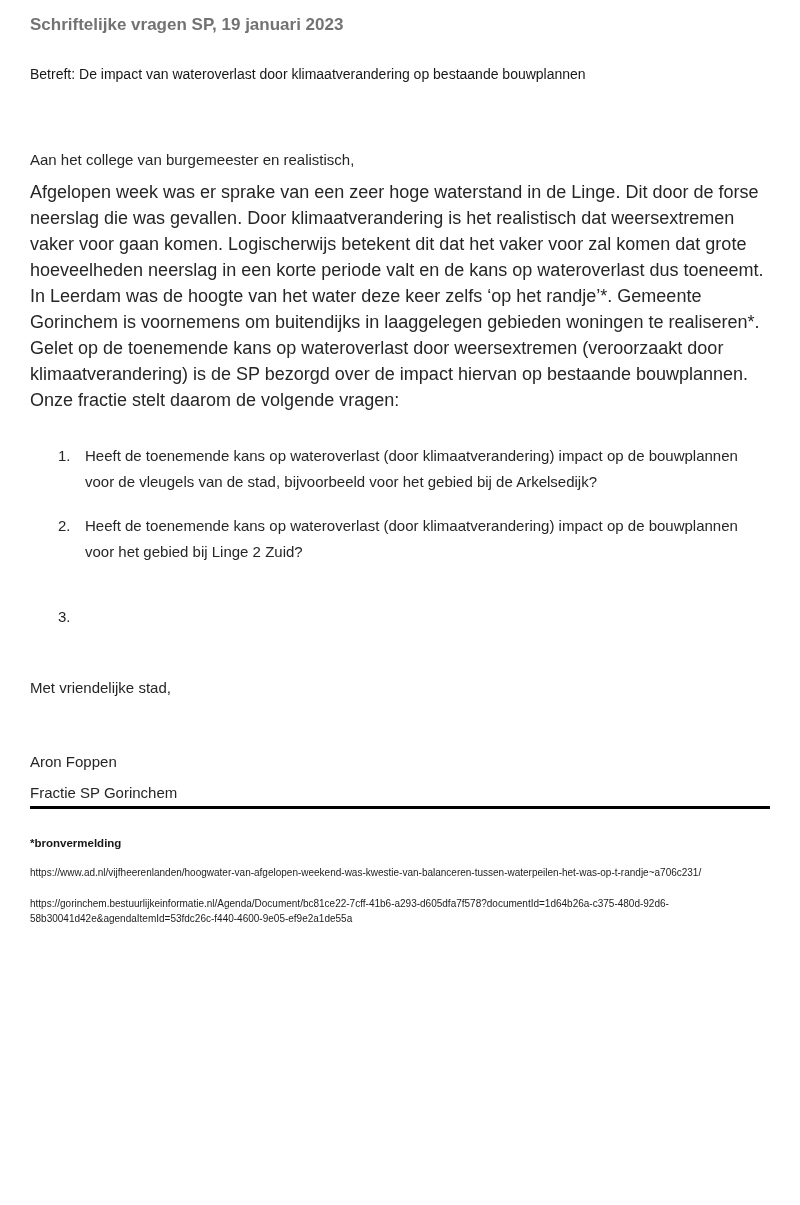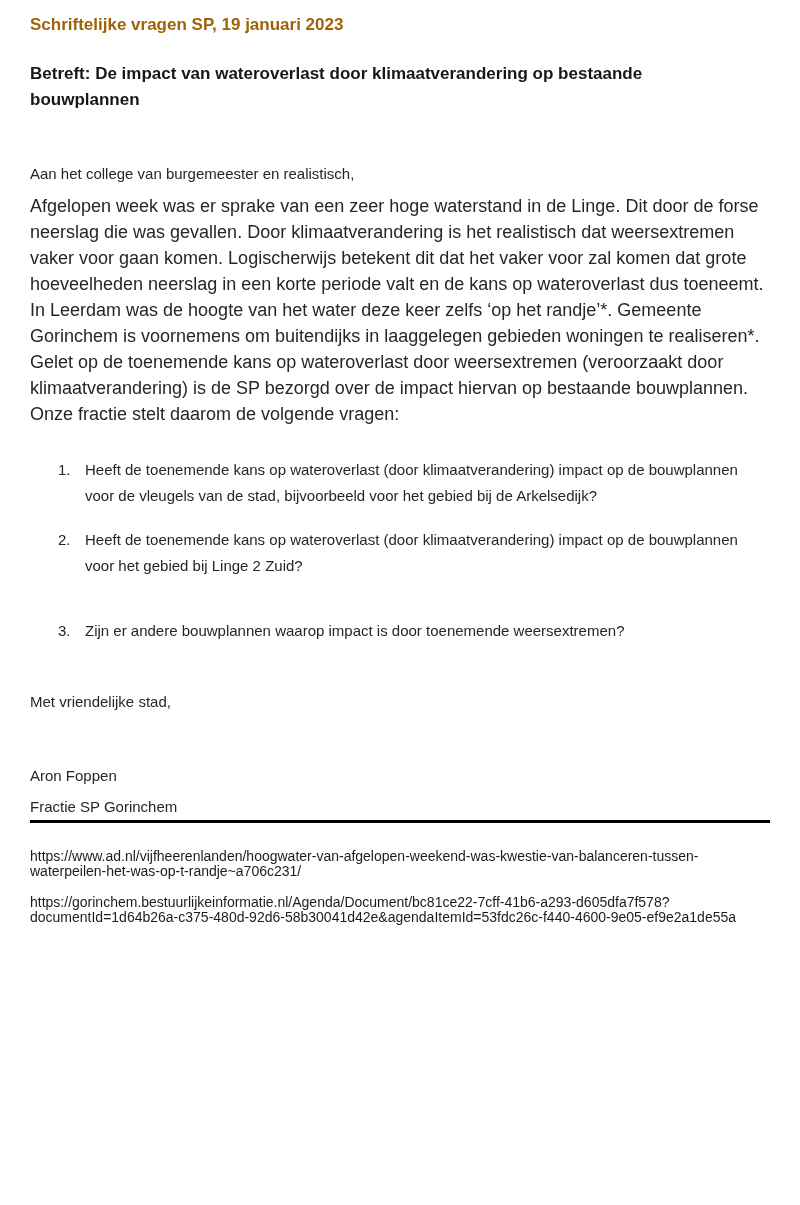--- a/index.html
+++ b/index.html
@@ -9,31 +9,31 @@
     height: 1205px;
     overflow: hidden;
     font-family: "Liberation Sans", sans-serif;
     color: #262626;
   }
   .page { padding: 14px 30px 16px 30px; }
 
   .doc-title {
     font-size: 17px;
     font-weight: 700;
-    color: #a16207;
+    color: #737373;
     line-height: 21px;
     margin-bottom: 26px;
   }
   .doc-subject {
-    font-size: 17px;
-    font-weight: 700;
+    font-size: 14px;
+    font-weight: 400;
     color: #171717;
     line-height: 26px;
     max-width: 720px;
-    margin-bottom: 48px;
+    margin-bottom: 60px;
   }
   .salutation {
     font-size: 15px;
     line-height: 26px;
     margin-bottom: 6px;
   }
   .intro {
     font-size: 18px;
     line-height: 26px;
     margin-bottom: 30px;
@@ -90,21 +90,21 @@
 
   .footer { padding-top: 26px; }
   .src-heading {
     font-size: 11.5px;
     font-weight: 700;
     color: #171717;
     line-height: 16px;
     margin-bottom: 14px;
   }
   .src-link {
-    font-size: 14px;
+    font-size: 10px;
     line-height: 15px;
     color: #1c1c1c;
     margin-bottom: 16px;
     max-width: 742px;
     overflow-wrap: anywhere;
     cursor: pointer;
   }
   .src-link:last-child { margin-bottom: 16px; }
 </style>
 </head>
@@ -124,30 +124,30 @@
     <div class="q-item q1">
       <span class="q-num">1.</span>
       <span class="q-text">Heeft de toenemende kans op wateroverlast (door klimaatverandering) impact op de bouwplannen voor de vleugels van de stad, bijvoorbeeld voor het gebied bij de Arkelsedijk?</span>
     </div>
     <div class="q-item q2">
       <span class="q-num">2.</span>
       <span class="q-text">Heeft de toenemende kans op wateroverlast (door klimaatverandering) impact op de bouwplannen voor het gebied bij Linge 2 Zuid?</span>
     </div>
     <div class="q-item q3">
       <span class="q-num">3.</span>
-      <span class="q-text">Zijn er andere bouwplannen waarop impact is door toenemende weersextremen?</span>
     </div>
   </div>
 
   <p class="closing">Met vriendelijke stad,</p>
 
   <p class="sig-name">Aron Foppen</p>
   <p class="sig-org">Fractie SP Gorinchem</p>
 
 
   <hr class="divider">
 
   <div class="footer">
+    <p class="src-heading">*bronvermelding</p>
     <p class="src-link">https://www.ad.nl/vijfheerenlanden/hoogwater-van-afgelopen-weekend-was-kwestie-van-balanceren-tussen-waterpeilen-het-was-op-t-randje~a706c231/</p>
     <p class="src-link">https://gorinchem.bestuurlijkeinformatie.nl/Agenda/Document/bc81ce22-7cff-41b6-a293-d605dfa7f578?documentId=1d64b26a-c375-480d-92d6-58b30041d42e&amp;agendaItemId=53fdc26c-f440-4600-9e05-ef9e2a1de55a</p>
   </div>
 
 </div>
 
 </body></html>

